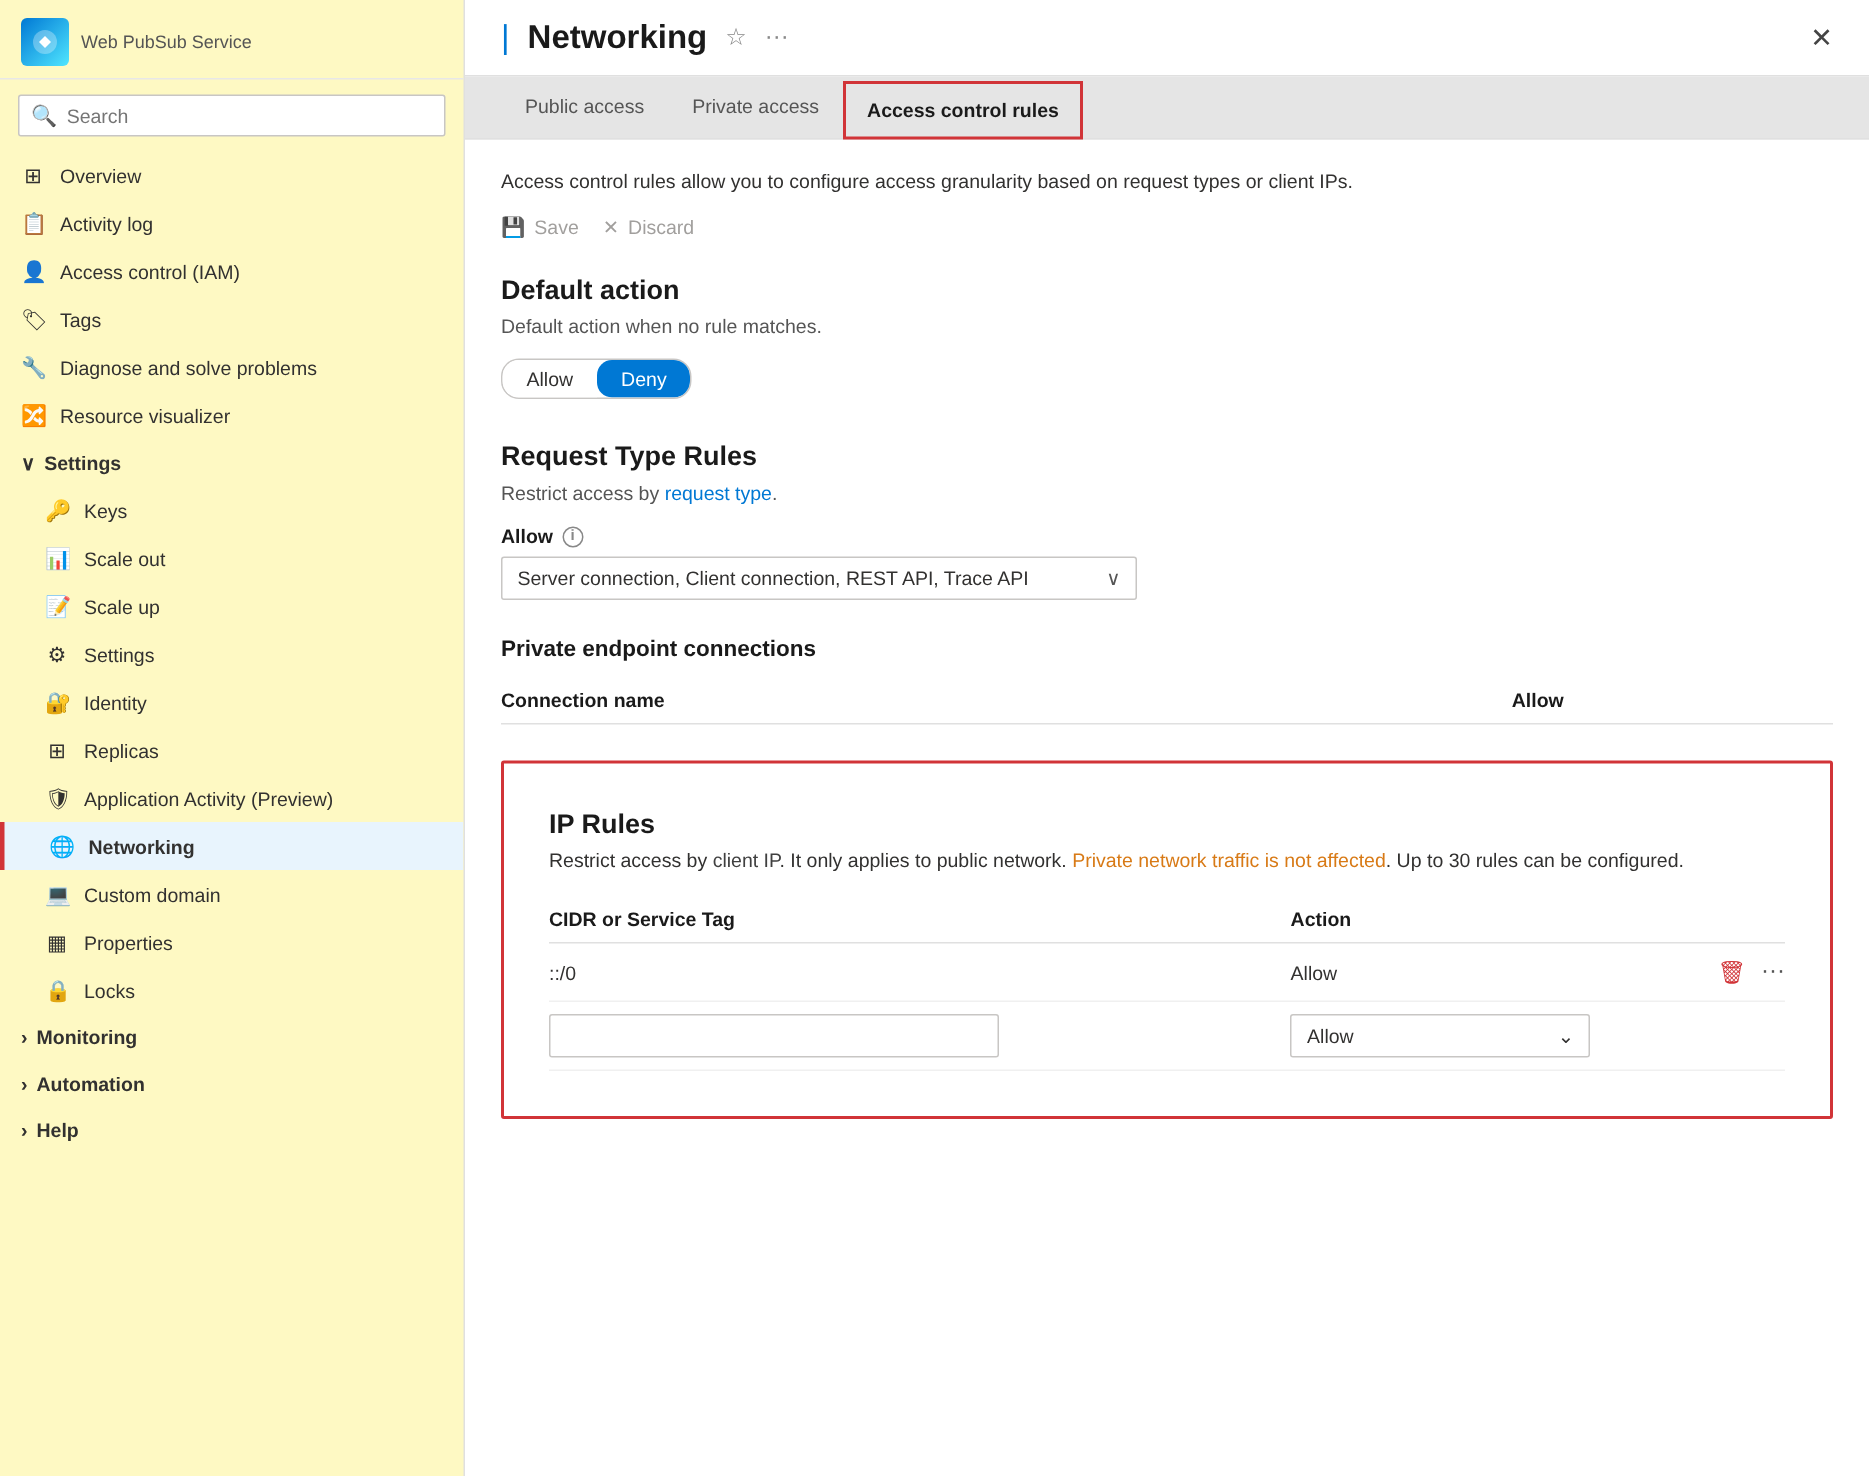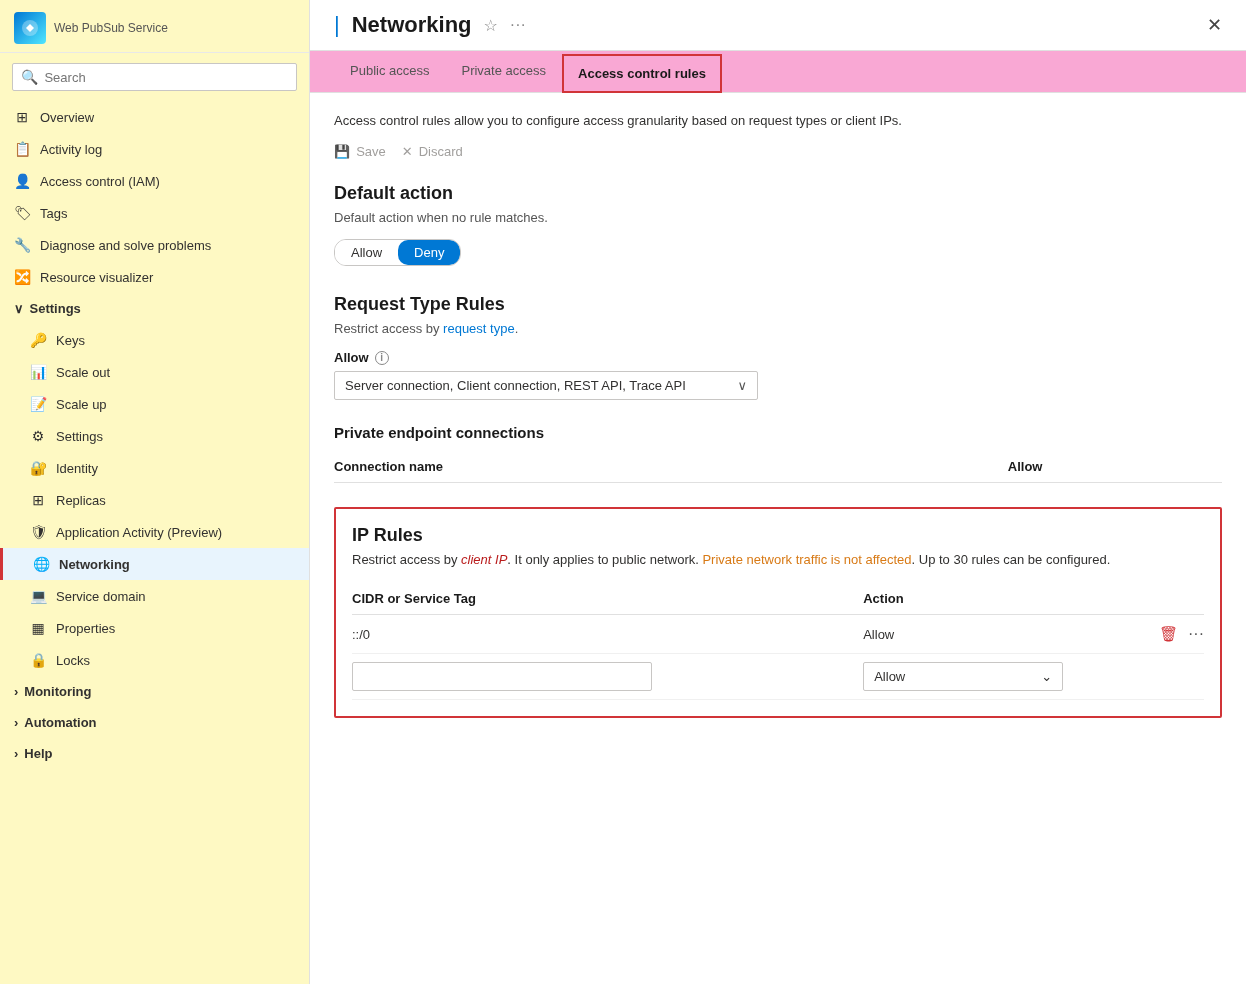--- a/index.html
+++ b/index.html
@@ -86,21 +86,21 @@
     .topbar-star { color: #888; font-size: 16px; cursor: pointer; }
     .topbar-more { color: #888; font-size: 16px; cursor: pointer; }
     .topbar-close { margin-left: auto; color: #444; cursor: pointer; font-size: 18px; }
 
     
     .tabs {
       display: flex;
       align-items: flex-end;
       padding: 0 24px;
       border-bottom: 1px solid #e0e0e0;
-      background: #f9a8d4;
+      background: #e5e5e5;
     }
     .tab {
       padding: 12px 16px;
       cursor: pointer;
       color: #555;
       font-size: 13px;
       border-bottom: 2px solid transparent;
       white-space: nowrap;
     }
     .tab.active-red {
@@ -223,21 +223,21 @@
       font-weight: 600;
       font-size: 13px;
       color: #1a1a1a;
       border-bottom: 1px solid #e0e0e0;
     }
 
     
     .ip-rules-section {
       border: 2px solid #d13438;
       border-radius: 2px;
-      padding: 16px;
+      padding: 30px;
       background: #fff;
     }
     .ip-rules-desc {
       font-size: 13px;
       color: #323130;
       margin-bottom: 16px;
     }
 
     .ip-table { width: 100%; border-collapse: collapse; }
     .ip-table th {
@@ -370,21 +370,21 @@
     <div class="nav-item nav-indent">
       <span class="nav-icon">🛡</span>
       <span>Application Activity (Preview)</span>
     </div>
     <div class="nav-item nav-indent networking-active" style="border-left: 3px solid #d13438; background: #e8f4fd;">
       <span class="nav-icon">🌐</span>
       <span style="font-weight:600;">Networking</span>
     </div>
     <div class="nav-item nav-indent">
       <span class="nav-icon">💻</span>
-      <span>Service domain</span>
+      <span>Custom domain</span>
     </div>
     <div class="nav-item nav-indent">
       <span class="nav-icon">▦</span>
       <span>Properties</span>
     </div>
     <div class="nav-item nav-indent">
       <span class="nav-icon">🔒</span>
       <span>Locks</span>
     </div>
 
@@ -475,21 +475,21 @@
           <th>Allow</th>
         </tr>
       </thead>
       <tbody>
       </tbody>
     </table>
 
     <div class="ip-rules-section">
       <div class="section-title">IP Rules</div>
       <p class="ip-rules-desc">
-        Restrict access by <span style="color:#b91c1c; cursor:pointer;font-style:italic;">client IP</span>. It only applies to public network. <span style="color:#d87a16;">Private network traffic is not affected</span>. Up to 30 rules can be configured.
+        Restrict access by <span style="color:#404040; cursor:pointer;">client IP</span>. It only applies to public network. <span style="color:#d87a16;">Private network traffic is not affected</span>. Up to 30 rules can be configured.
       </p>
 
       <table class="ip-table">
         <thead>
           <tr>
             <th>CIDR or Service Tag</th>
             <th>Action</th>
             <th></th>
           </tr>
         </thead>

